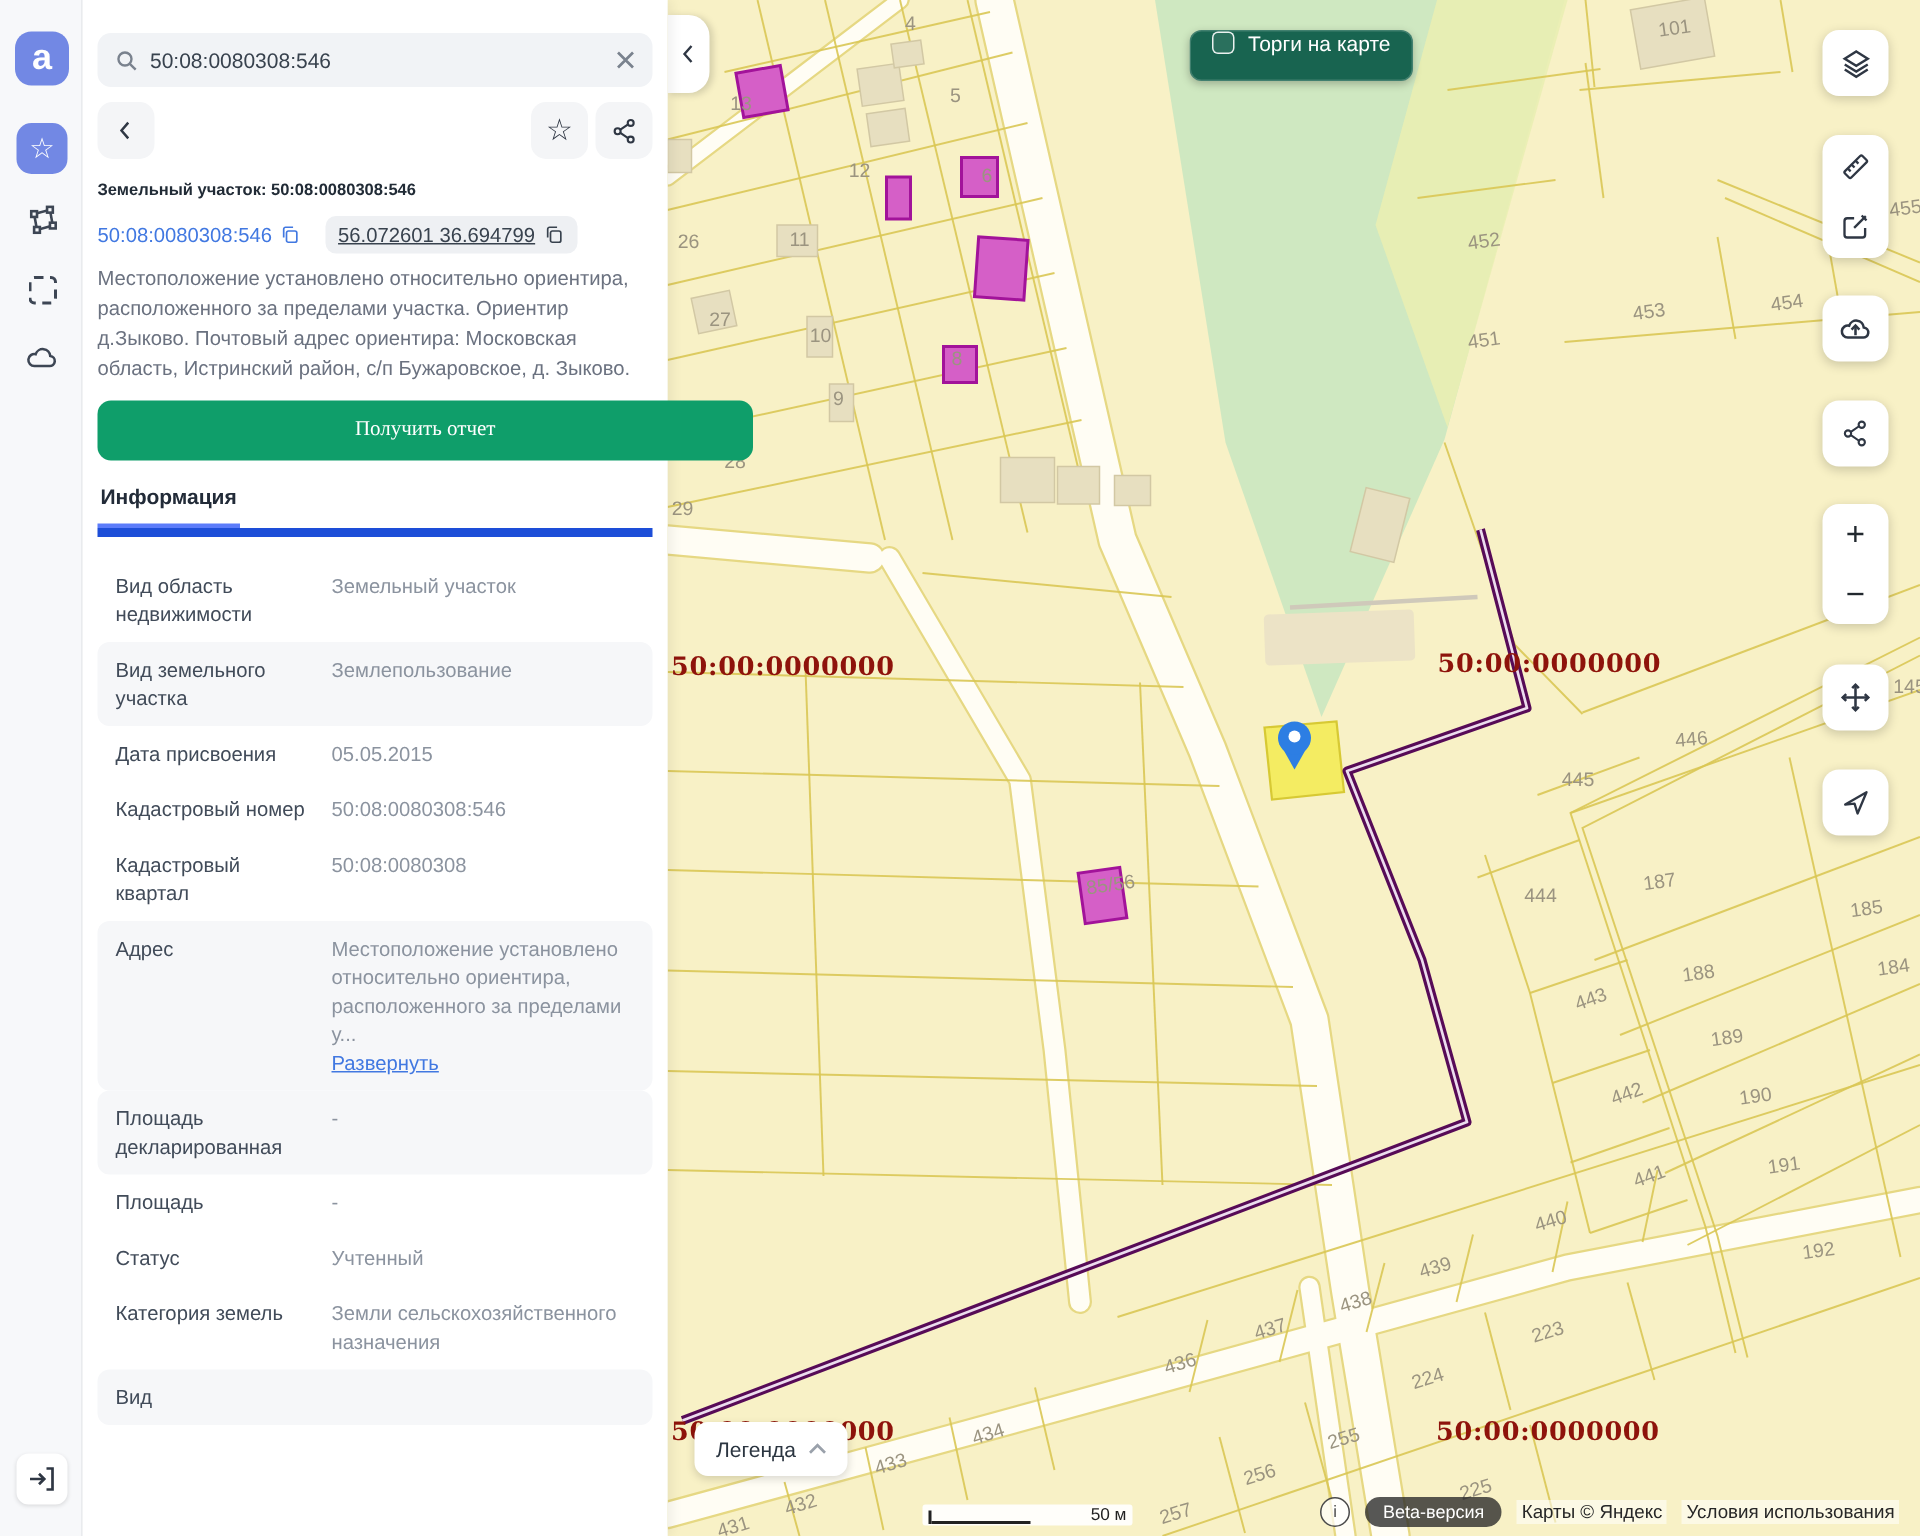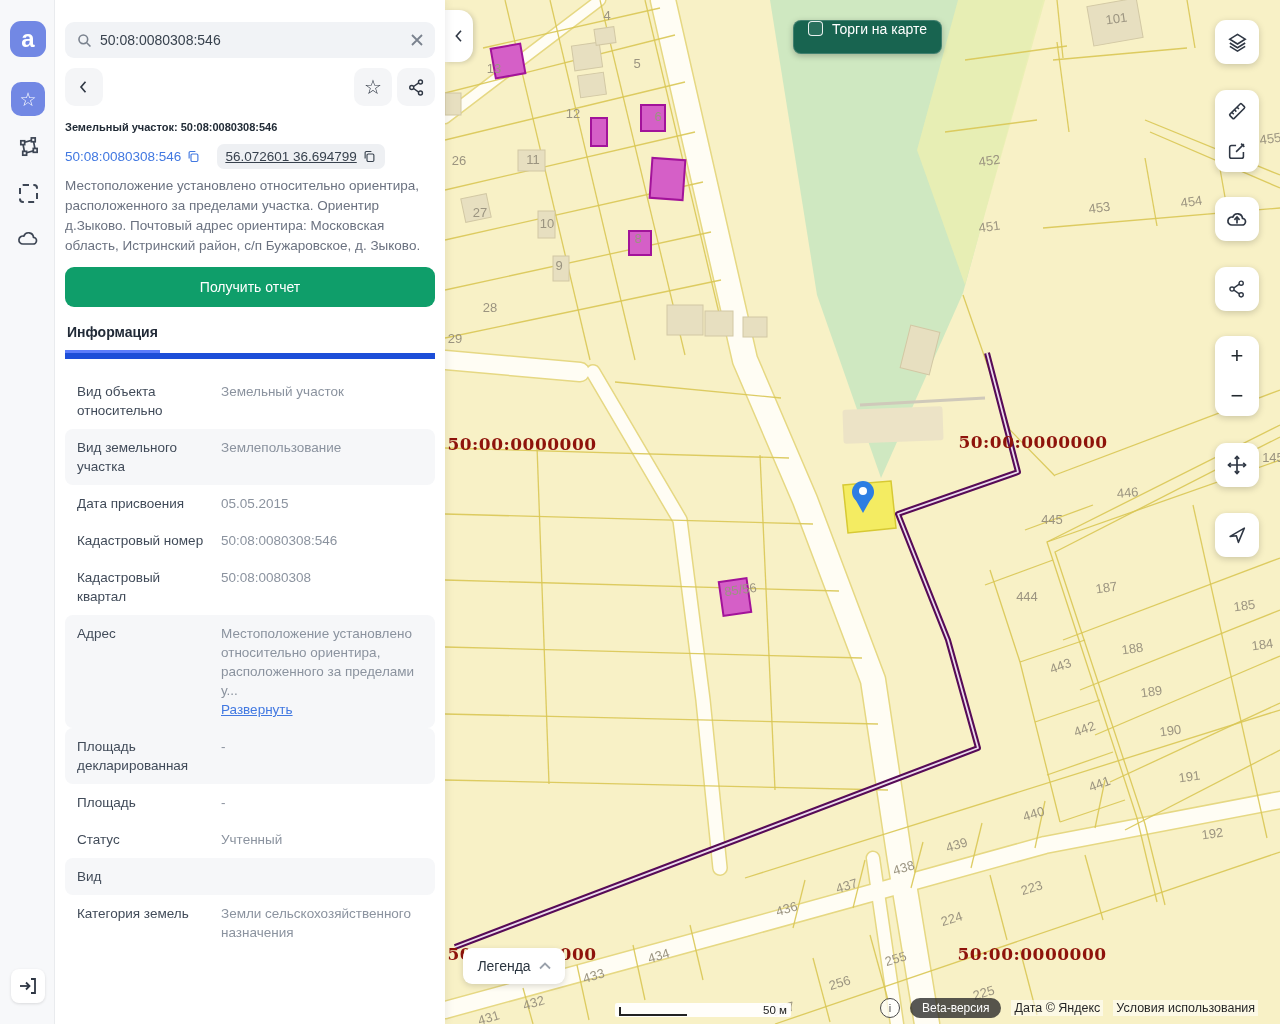--- a/index.html
+++ b/index.html
@@ -25,42 +25,42 @@
   .sqbtn{width:38px;height:38px;border-radius:10px;background:#f4f5f7;display:flex;align-items:center;justify-content:center;cursor:pointer;}
   .hdr-row .spacer{flex:1;}
   .hdr-row .sqbtn + .sqbtn{margin-left:5px;}
   .sqbtn .star{font-size:20px;color:#2f3744;line-height:1;}
   .title{margin:15px 10px 0 10px;font-size:11px;font-weight:bold;color:#212b36;}
   .chips{display:flex;align-items:center;margin:11px 10px 0 10px;gap:8px;}
   .chip{display:flex;align-items:center;gap:5px;font-size:13.5px;padding:5px 8px;border-radius:7px;}
   .chip.link{color:#4178e1;padding-left:0;cursor:pointer;}
   .chip.plain{background:#eef0f3;color:#38424e;text-decoration:underline;}
   .desc{margin:7px 10px 0 10px;font-size:13.5px;line-height:20px;color:#6b7280;}
-  .report-btn{display:block;margin:11px 10px 0 10px;width:370px;height:40px;background:#0f9e6a;color:#fff;border:none;border-radius:9px;font-size:14px;font-family:Liberation Sans, sans-serif;cursor:pointer;}
+  .report-btn{display:block;margin:11px 10px 0 10px;width:437px;height:40px;background:#0f9e6a;color:#fff;border:none;border-radius:9px;font-size:14px;font-family:Liberation Serif, serif;cursor:pointer;}
   .tabs{margin:16px 10px 0 10px;border-bottom:6px solid #1d4ed8;}
   .tab{display:inline-block;padding:0 2px 10px 2px;font-size:14px;font-weight:bold;color:#222b38;border-bottom:3px solid #5c7cfa;cursor:pointer;}
   .itable{margin:14px 10px 0 10px;}
   .irow{display:flex;padding:9px 12px;border-radius:8px;}
   .irow.shaded{background:#f6f7f9;}
   .ilabel{width:132px;min-width:132px;font-size:13.5px;line-height:19px;color:#414b59;}
   .ivalue{flex:1;font-size:13.5px;line-height:19px;color:#8b939f;padding-left:12px;}
   .ilink{color:#4178e1;text-decoration:underline;cursor:pointer;}
 
   
   .map{position:absolute;left:445px;top:0;width:835px;height:1024px;overflow:hidden;background:#f8f1c6;}
   .map svg text{font-family:"Liberation Sans",sans-serif;}
   .map svg .qlabel{font-family:"DejaVu Serif",serif;font-weight:bold;font-size:17px;letter-spacing:.5px;}
   .collapse-tab{position:absolute;left:0;top:10px;width:28px;height:52px;background:#fff;border-radius:0 14px 14px 0;box-shadow:2px 1px 5px rgba(0,0,0,.15);display:flex;align-items:center;justify-content:center;cursor:pointer;z-index:5;}
   .torgi{position:absolute;left:348px;top:20px;height:34px;padding:0 14px;background:linear-gradient(#1e6e55,#155align0);background:#186450;border:1px solid rgba(255,255,255,.18);border-radius:8px;display:flex;align-items:flex-start;gap:9px;color:#fff;font-size:14px;box-shadow:0 2px 6px rgba(0,0,0,.25);cursor:pointer;z-index:5;}
   .torgi .cb{width:15px;height:15px;border:1.5px solid rgba(255,255,255,.9);border-radius:4px;background:rgba(255,255,255,.08);}
   .ctrl{position:absolute;left:770px;width:44px;background:#fff;border-radius:11px;box-shadow:0 2px 7px rgba(0,0,0,.18);display:flex;flex-direction:column;align-items:center;justify-content:center;cursor:pointer;z-index:5;}
   .ctrl svg{stroke:#2f3744;}
   .ctrl .zbtn{width:44px;height:40px;display:flex;align-items:center;justify-content:center;font-size:22px;color:#22292f;cursor:pointer;}
   .legend-btn{position:absolute;left:18px;top:948px;width:102px;height:36px;background:#fff;border-radius:9px;box-shadow:0 2px 6px rgba(0,0,0,.15);display:flex;align-items:center;justify-content:center;gap:8px;font-size:14px;color:#2b3540;cursor:pointer;z-index:6;}
-  .scalebar{position:absolute;left:170px;top:1003px;width:176px;height:14px;background:rgba(255,255,255,.9);border-radius:2px;display:flex;align-items:flex-end;padding:0 4px 1px 4px;z-index:5;}
+  .scalebar{position:absolute;left:170px;top:1003px;width:140px;height:14px;background:rgba(255,255,255,.9);border-radius:2px;display:flex;align-items:flex-end;padding:0 4px 1px 4px;z-index:5;}
   .scalebar .tick{width:2px;height:9px;background:#222;}
   .scalebar .bline{width:66px;height:2px;background:#222;}
   .scalebar .slabel{flex:1;text-align:right;font-size:11.5px;color:#222;line-height:11px;}
   .attr{position:absolute;left:435px;top:998px;display:flex;align-items:center;gap:10px;z-index:5;}
   .info-circ{width:20px;height:20px;border:1.5px solid #4a4a4a;border-radius:50%;display:flex;align-items:center;justify-content:center;font-size:11px;color:#4a4a4a;background:rgba(255,255,255,.7);cursor:pointer;}
   .beta{background:rgba(40,40,40,.78);color:#fff;font-size:12px;padding:3px 12px;border-radius:11px;}
   .attr .cop{font-size:12.5px;color:#272727;background:rgba(255,255,255,.55);padding:1px 3px;}
   .attr .terms{font-size:12.5px;color:#272727;background:rgba(255,255,255,.55);padding:1px 3px;cursor:pointer;}
 </style>
 </head>
@@ -155,21 +155,21 @@
     <div class="desc">Местоположение установлено относительно ориентира, расположенного за пределами участка. Ориентир д.Зыково. Почтовый адрес ориентира: Московская область, Истринский район, с/п Бужаровское, д. Зыково.</div>
 
     <button class="report-btn">Получить отчет</button>
 
     <div class="tabs">
       <span class="tab">Информация</span>
     </div>
 
     <div class="itable">
         <div class="irow">
-          <div class="ilabel">Вид объекта относительно</div>
+          <div class="ilabel">Вид область недвижимости</div>
           <div class="ivalue">Земельный участок</div>
         </div>
         <div class="irow shaded">
           <div class="ilabel">Вид земельного участка</div>
           <div class="ivalue">Землепользование</div>
         </div>
         <div class="irow">
           <div class="ilabel">Дата присвоения</div>
           <div class="ivalue">05.05.2015</div>
         </div>
@@ -190,27 +190,27 @@
           <div class="ivalue">-</div>
         </div>
         <div class="irow">
           <div class="ilabel">Площадь</div>
           <div class="ivalue">-</div>
         </div>
         <div class="irow">
           <div class="ilabel">Статус</div>
           <div class="ivalue">Учтенный</div>
         </div>
+        <div class="irow">
+          <div class="ilabel">Категория земель</div>
+          <div class="ivalue">Земли сельскохозяйственного назначения</div>
+        </div>
         <div class="irow shaded">
           <div class="ilabel">Вид</div>
           <div class="ivalue"></div>
-        </div>
-        <div class="irow">
-          <div class="ilabel">Категория земель</div>
-          <div class="ivalue">Земли сельскохозяйственного назначения</div>
         </div>
       </div>
   </div>
 
   <div class="map">
     <svg id="mapsvg" width="835" height="1024">
         <rect x="0" y="0" width="835" height="1024" fill="#f8f1c6"></rect>
         <polygon points="325,0 598,0 518,293 436,478 372,295" fill="#cfe8c1"></polygon>
         <polygon points="513,0 600,0 520,285 472,150" fill="#e9eeb2" opacity="0.9"></polygon>
         <polyline points="218,0 300,360 360,500 428,680 455,860 482,1024" fill="none" stroke="#e6d883" stroke-width="27" stroke-linejoin="round" stroke-linecap="round"></polyline>
@@ -460,17 +460,17 @@
 
     <div class="scalebar">
       <span class="tick"></span>
       <span class="bline"></span>
       <span class="slabel">50 м</span>
     </div>
 
     <div class="attr">
       <span class="info-circ">i</span>
       <span class="beta">Beta-версия</span>
-      <span class="cop">Дата © Яндекс</span>
+      <span class="cop">Карты © Яндекс</span>
       <span class="terms">Условия использования</span>
     </div>
   </div>
 </div>
 
 </body></html>

